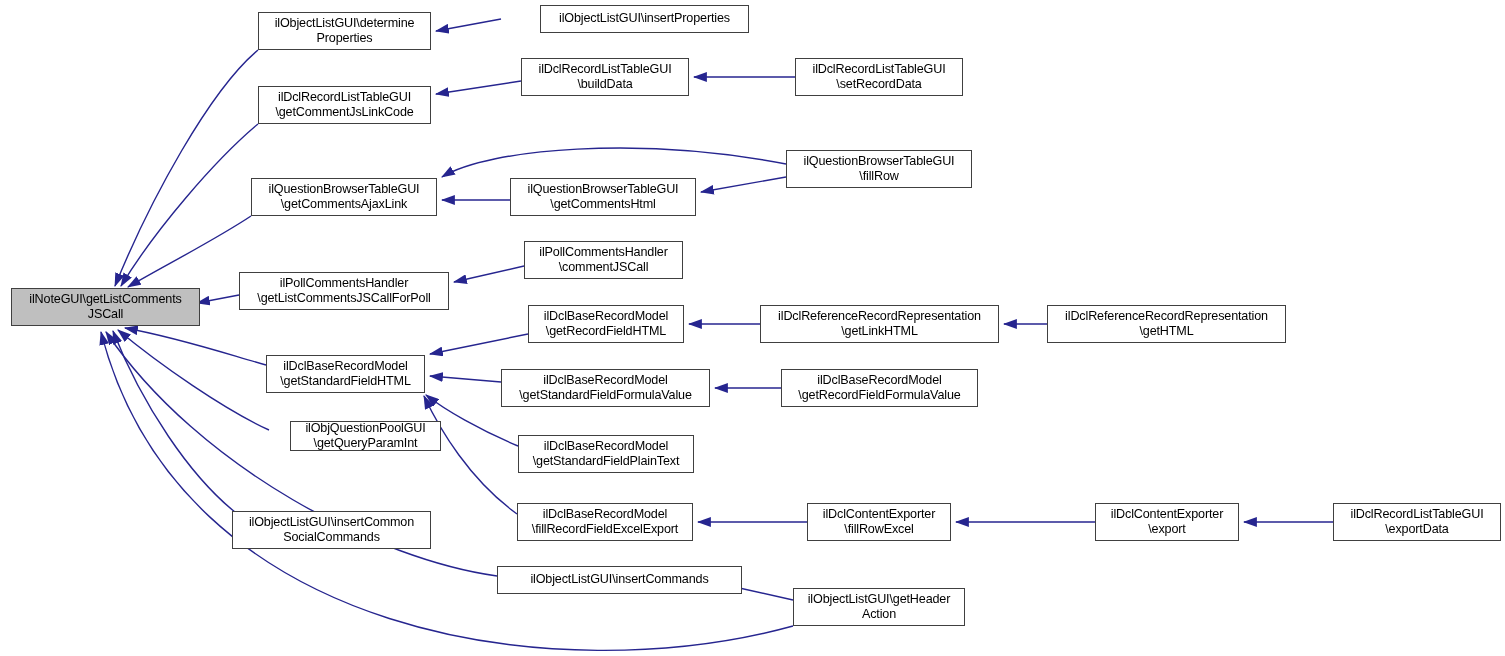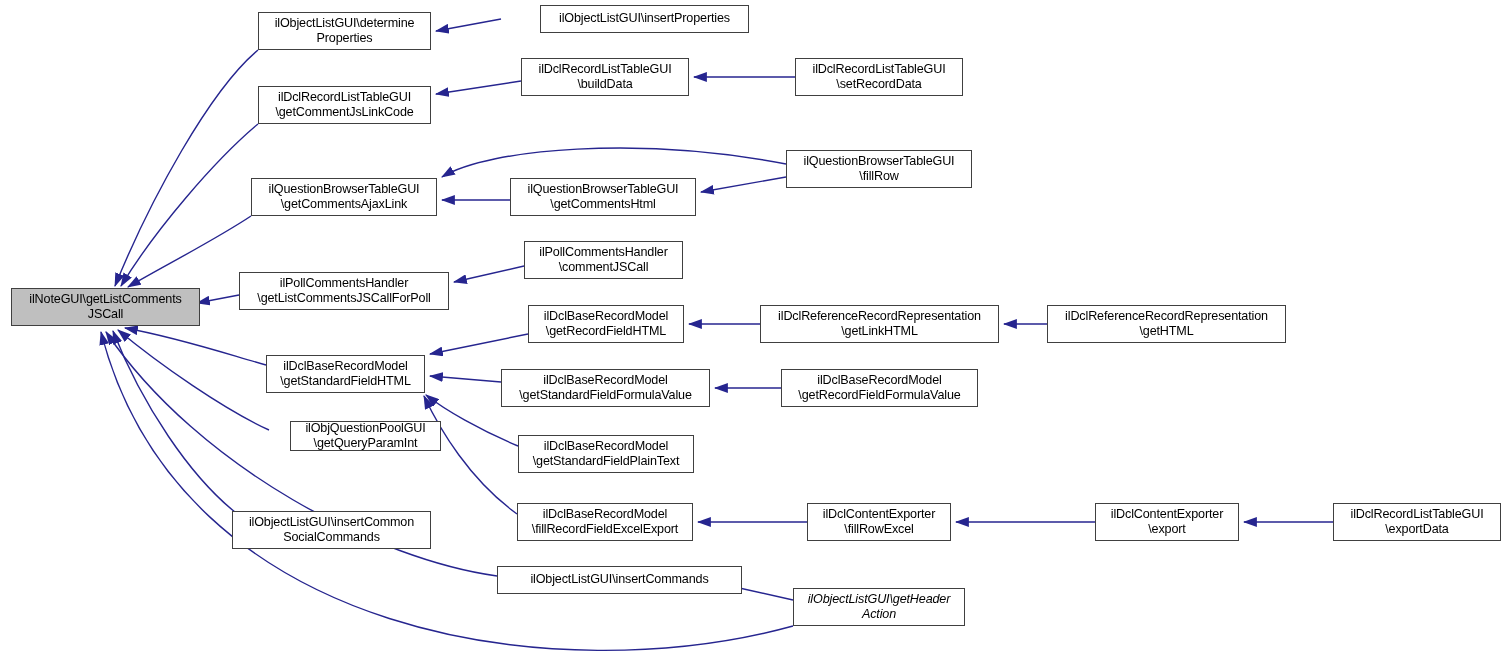--- a/index.html
+++ b/index.html
@@ -126,16 +126,16 @@
 SocialCommands</span></div>
       <div class="node" style="left: 517px; top: 503px; width: 176px; height: 38px;"><span>ilDclBaseRecordModel
 \fillRecordFieldExcelExport</span></div>
       <div class="node" style="left: 807px; top: 503px; width: 144px; height: 38px;"><span>ilDclContentExporter
 \fillRowExcel</span></div>
       <div class="node" style="left: 1095px; top: 503px; width: 144px; height: 38px;"><span>ilDclContentExporter
 \export</span></div>
       <div class="node" style="left: 1333px; top: 503px; width: 168px; height: 38px;"><span>ilDclRecordListTableGUI
 \exportData</span></div>
       <div class="node" style="left: 497px; top: 566px; width: 245px; height: 28px;"><span>ilObjectListGUI\insertCommands</span></div>
-      <div class="node" style="left: 793px; top: 588px; width: 172px; height: 38px; font-style: italic;"><span>ilObjectListGUI\getHeader
+      <div class="node" style="left: 793px; top: 588px; width: 172px; height: 38px;"><span>ilObjectListGUI\getHeader
 Action</span></div>
     </div>
 </div>
 
 </body></html>

